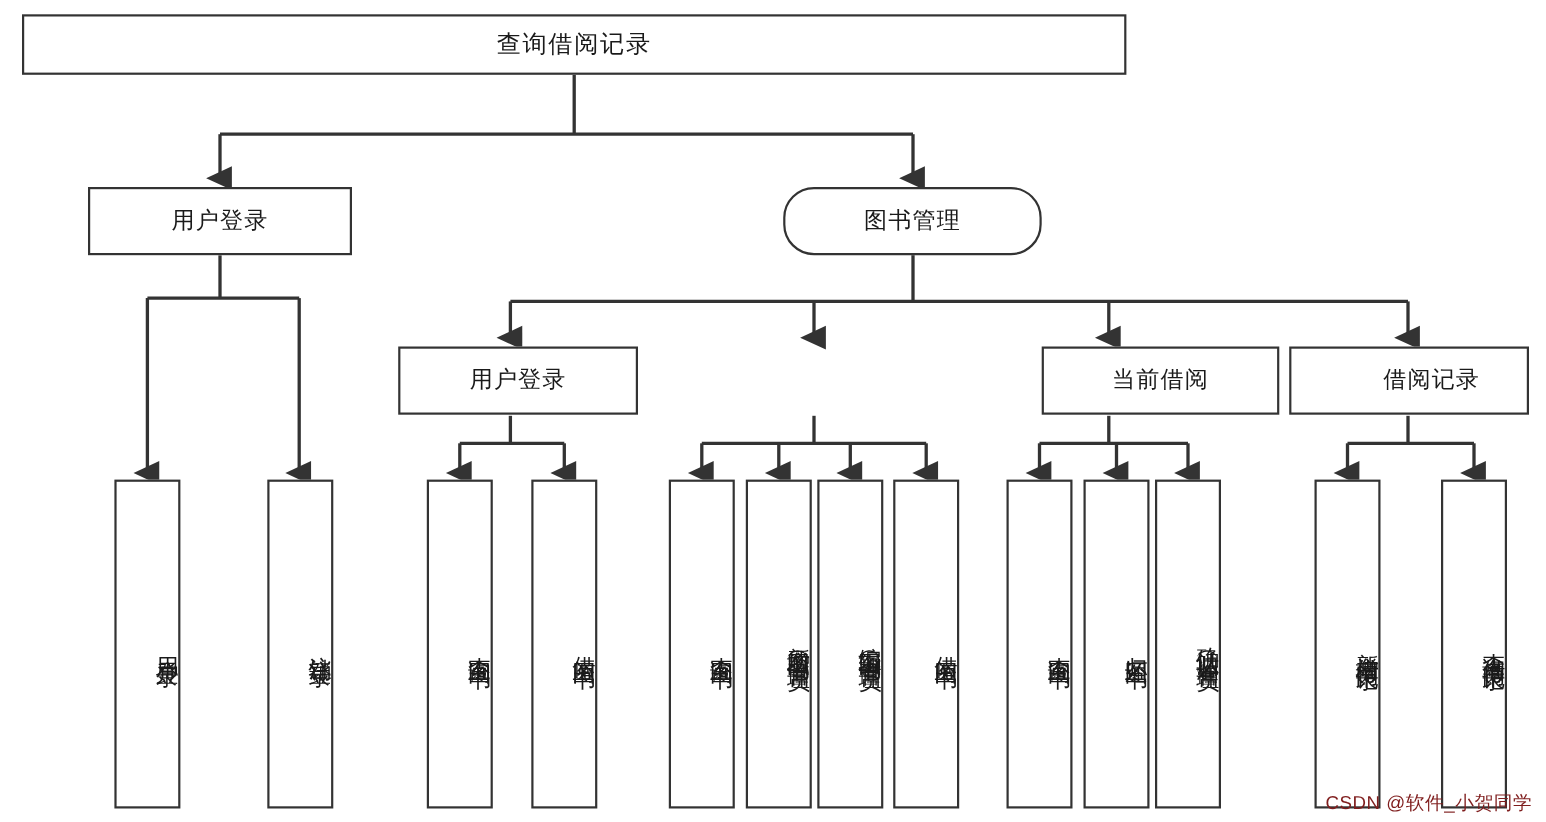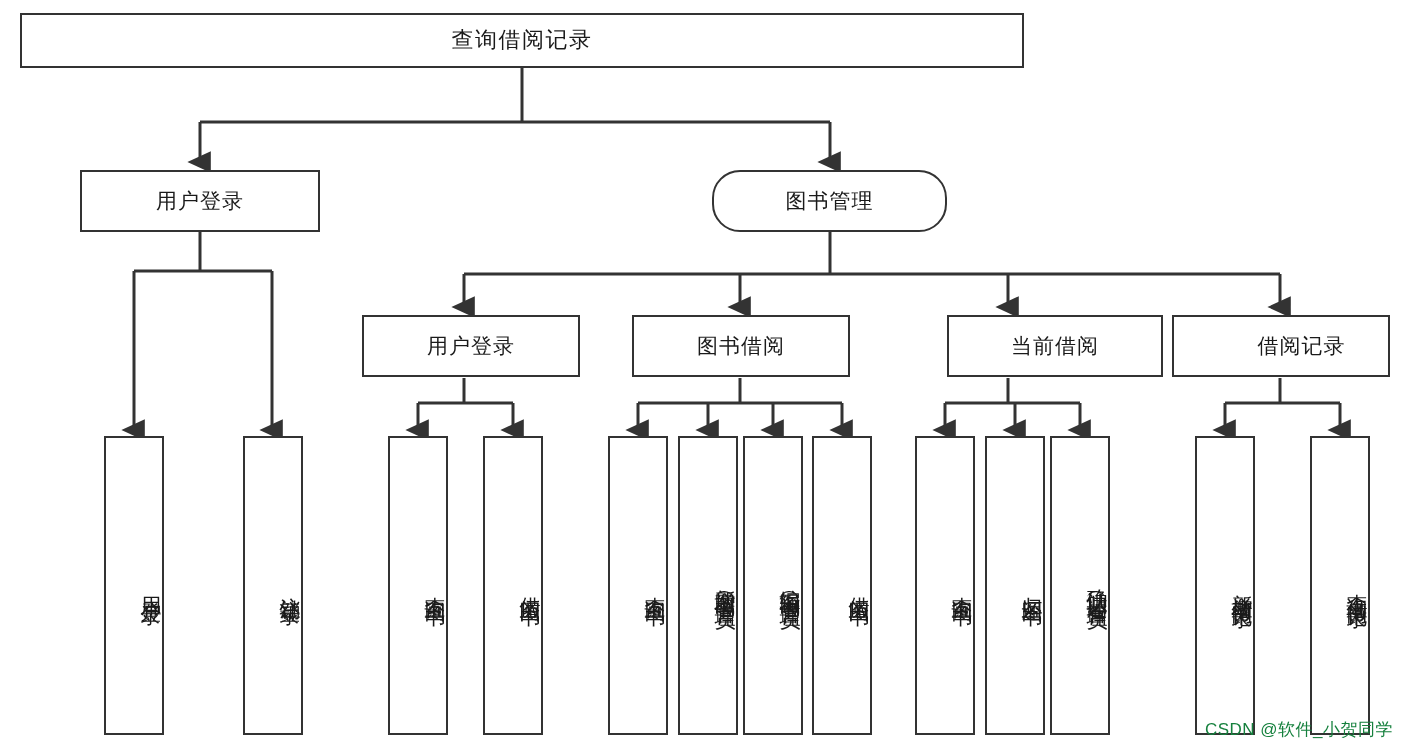--- a/index.html
+++ b/index.html
@@ -58,21 +58,21 @@
     white-space: nowrap;
   }
   .node-label {
     display: block;
   }
   .watermark {
     position: absolute;
     right: 12px;
     bottom: 6px;
     font-size: 17px;
-    color: #15803d;
+    color: #7f1d1d;
     letter-spacing: 0.5px;
     white-space: nowrap;
     user-select: none;
   }
 </style>
 </head>
 <body>
 
 <div id="diagram-root">
 
@@ -138,23 +138,20 @@
   </div>
 
   <div class="node horiz" style="left:712px; top:170px; width:235px; height:62px;border-radius:28px;">
     <span class="node-label">图书管理</span>
   </div>
 
   <div class="node horiz" style="left:362px; top:315px; width:218px; height:62px;">
     <span class="node-label">用户登录</span>
   </div>
 
-  <div class="node horiz" style="left:632px; top:315px; width:218px; height:62px;">
-    <span class="node-label">图书借阅</span>
-  </div>
 
   <div class="node horiz" style="left:902px; top:315px; width:216px; height:62px;margin-left:45px;">
     <span class="node-label">当前借阅</span>
   </div>
 
   <div class="node horiz" style="left:1172px; top:315px; width:218px; height:62px;padding-left:41px;">
     <span class="node-label">借阅记录</span>
   </div>
 
   <div class="node vert" style="left:104px; top:436px; width:60px; height:299px;">

